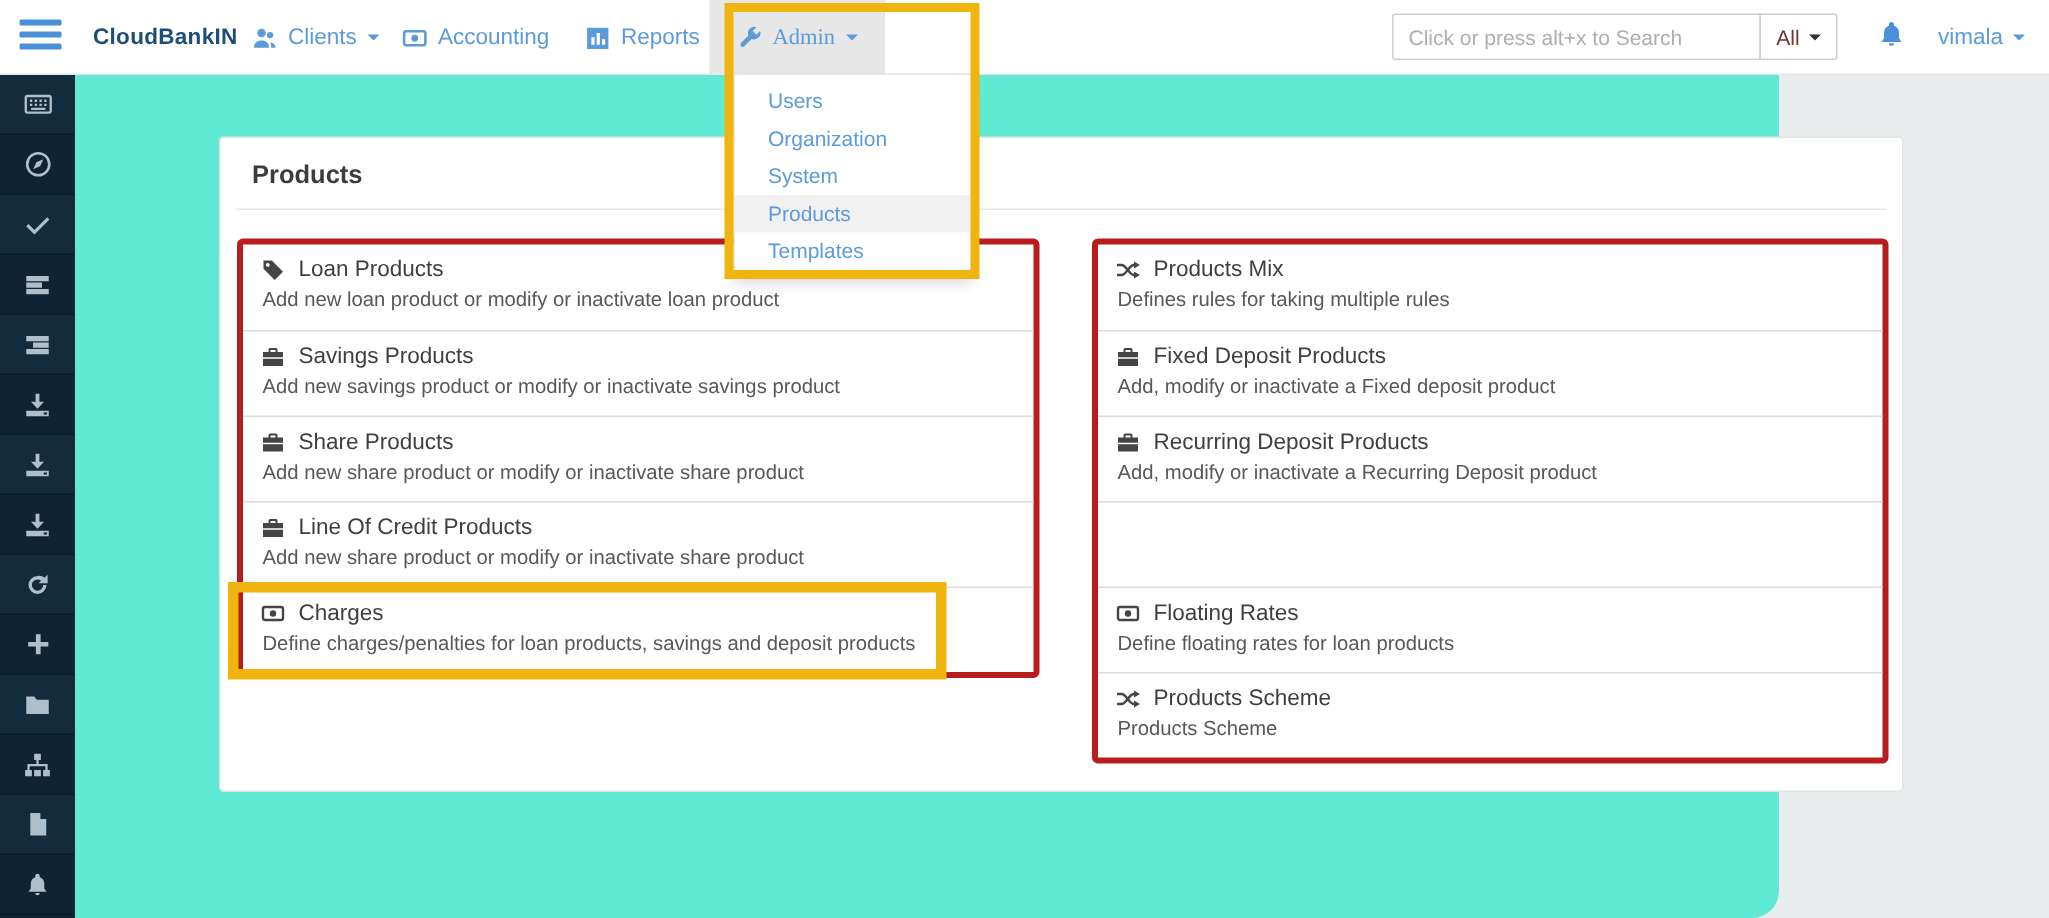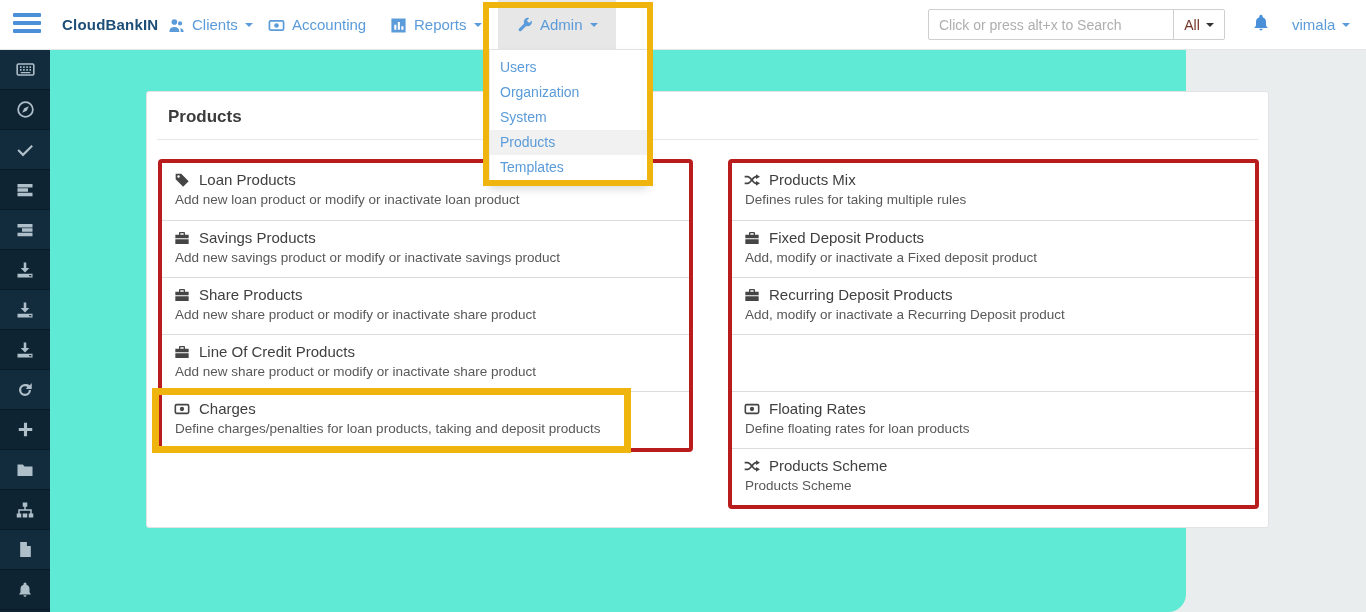--- a/index.html
+++ b/index.html
@@ -25,21 +25,21 @@
   .nav-bell { position:absolute; left:1251px; top:13px; color:#4a90d9; cursor:pointer; }
   .nav-user { position:absolute; left:1292px; top:0; height:50px; line-height:50px; color:#5b9bd9; font-size:15px; display:flex; align-items:center; cursor:pointer; }
 
   
   .sidebar { position:absolute; left:0; top:50px; width:50px; height:562px; background:#0f2433; z-index:15; }
   .side-item { width:50px; height:40px; display:flex; align-items:center; justify-content:center; color:#aebfc9; border-bottom:1px solid #0a1b27; cursor:pointer; }
   .side-item:nth-child(odd) { background:#122b3d; }
 
   
   .dropdown { position:absolute; left:489px; top:50px; width:159px; background:#fff; border:1px solid #e9e9e9; border-top:none; box-shadow:0 4px 8px rgba(0,0,0,.12); padding:5px 0; z-index:30; }
-  .dropdown-item { height:25px; line-height:25px; padding-left:10px; font-size:14px; color:#5b9bd9; cursor:pointer; }
+  .dropdown-item { height:25px; line-height:25px; padding-left:22px; font-size:14px; color:#5b9bd9; cursor:pointer; }
   .dropdown-item.active { background:#f1f1f1; }
 
   
   .hl { position:absolute; border:6px solid #f0b40e; pointer-events:none; z-index:40; }
   .hl-admin { left:483px; top:2px; width:170px; height:184px; }
   .hl-charges { left:152px; top:388px; width:479px; height:65px; border-width:7px; }
 
   
   .panel { position:absolute; left:146px; top:91px; width:1123px; height:437px; background:#fff; border:1px solid #e3e3e3; border-radius:3px; z-index:5; }
   .panel-title { padding:15px 20px 12px 21px; font-size:17px; font-weight:bold; color:#3c3c3c; }
@@ -84,21 +84,21 @@
     </div>
 
     <div class="nav-item" style="left:390px;">
       <svg class="icn" width="17" height="17" viewBox="0 0 24 24">
           <path d="M2 2h20v20H2V2zm4 9h3v7H6v-7zm5-4h3v11h-3V7zm5 6h3v5h-3v-5z" fill-rule="evenodd"></path>
         </svg>
       <span>Reports</span>
       <span class="caret"></span>
     </div>
 
-    <div class="nav-item active" style="left:498px;">
+    <div class="nav-item active" style="left:473px;font-family:Liberation Serif, serif;">
       <svg class="icn" width="17" height="17" viewBox="0 0 24 24">
           <path d="M22.2 5.1a6 6 0 0 1-7.9 7.5l-7 7a2.2 2.2 0 0 1-3.1-3.1l7-7A6 6 0 0 1 18.7 1.6l-3.5 3.5 3.5 3.5 3.5-3.5z"></path>
         </svg>
       <span>Admin</span>
       <span class="caret"></span>
     </div>
 
     <input class="search-input" type="text" placeholder="Click or press alt+x to Search" style="">
     <div class="search-select">
       <span>All</span>
@@ -240,21 +240,21 @@
         <div class="card-desc">Add new share product or modify or inactivate share product</div>
       </div>
       <div class="card">
         <div class="card-title">
             <svg class="icn" width="16" height="16" viewBox="0 0 24 24">
               <rect x="2" y="5.5" width="20" height="13" rx="2" fill="none" stroke="currentColor" stroke-width="2.4"></rect>
               <circle cx="12" cy="12" r="3.2"></circle>
             </svg>
             <span>Charges</span>
           </div>
-        <div class="card-desc">Define charges/penalties for loan products, taking and deposit products</div>
+        <div class="card-desc">Define charges/penalties for loan products, savings and deposit products</div>
       </div>
     </div>
 
     <div class="col col-right">
       <div class="card">
         <div class="card-title">
             <svg class="icn" width="16" height="16" viewBox="0 0 24 24">
               <g fill="none" stroke="currentColor" stroke-width="2.4">
                 <path d="M1 7h4.5c5 0 7.5 10 12.5 10h1"></path>
                 <path d="M1 17h4.5c5 0 7.5-10 12.5-10h1"></path>

